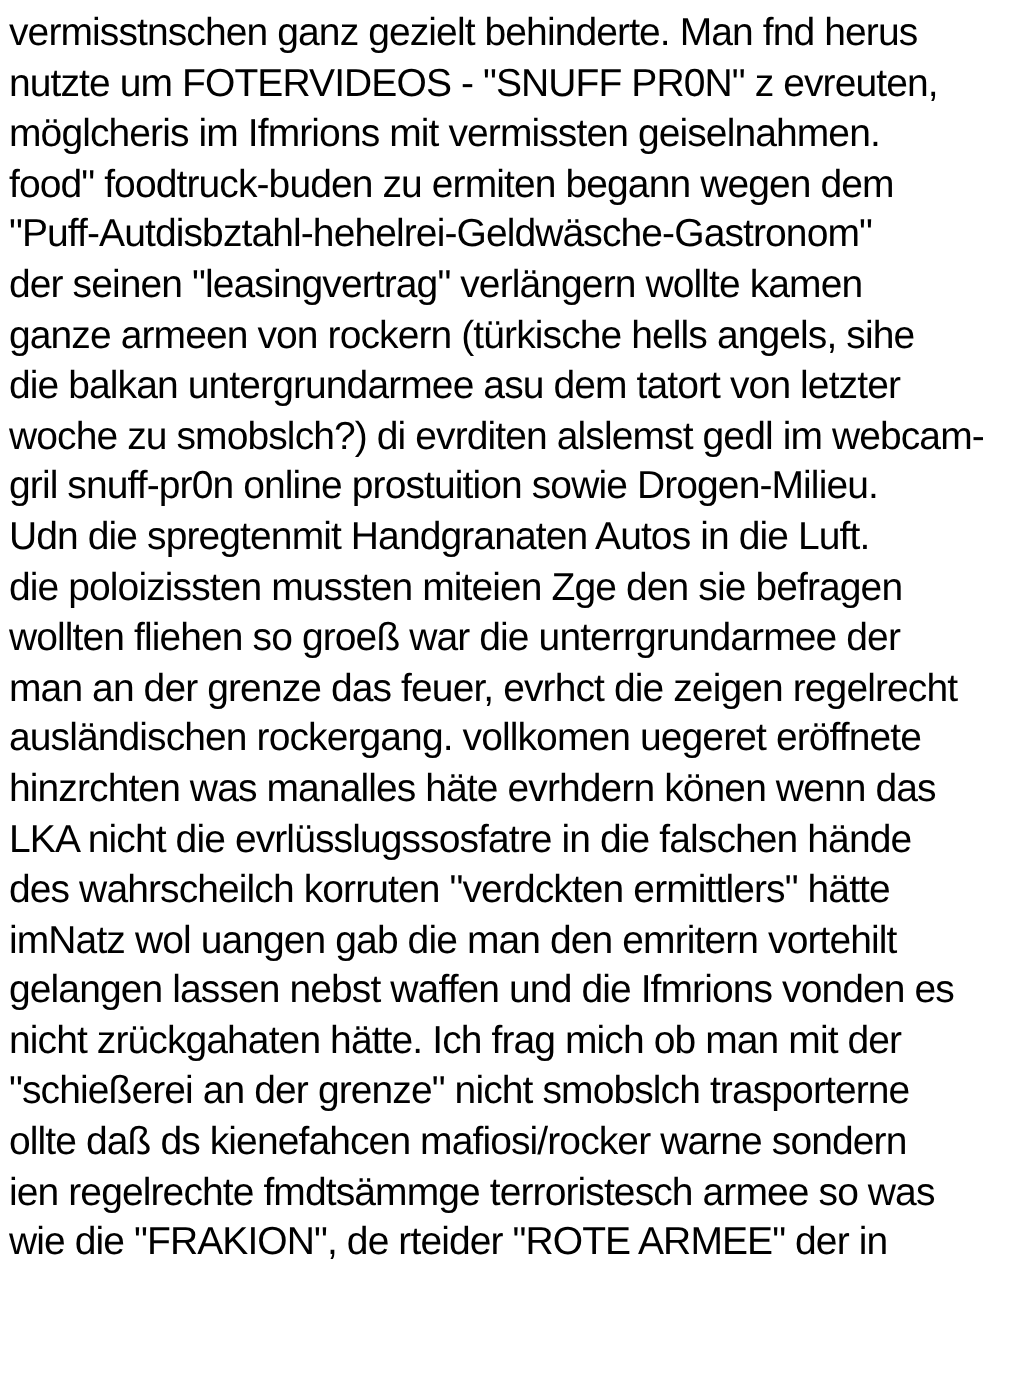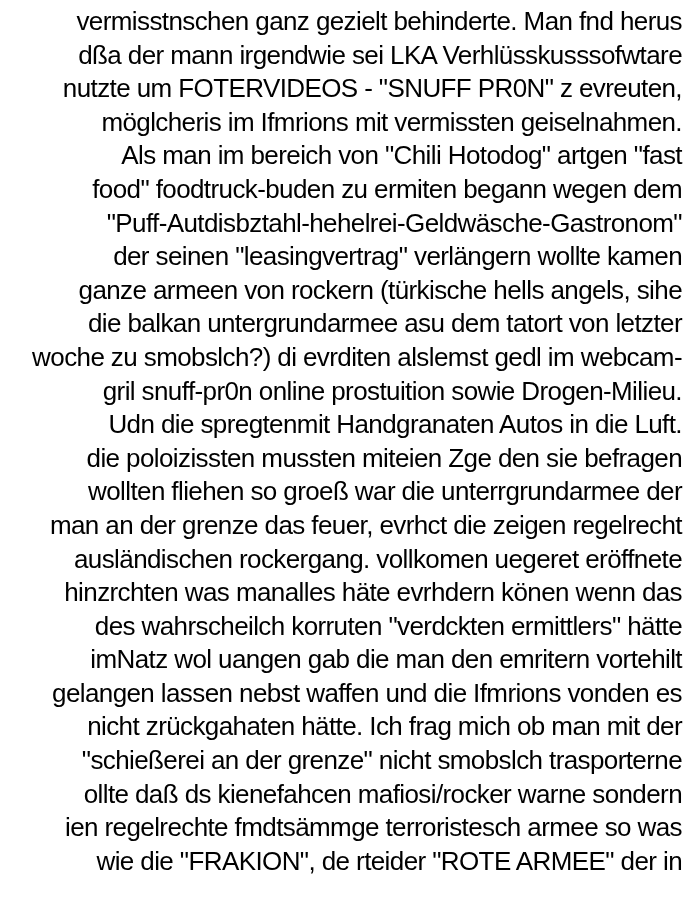--- a/index.html
+++ b/index.html
@@ -16,50 +16,48 @@
     box-sizing: border-box;
     padding: 5px 2px 0 6px;
   }
   .text-block {
     font-family: "Liberation Sans", "DejaVu Sans", sans-serif;
     font-size: 26px;
     letter-spacing: -0.6px;
     line-height: 33.6px;
     color: #000000;
     font-weight: 400;
-    text-align: right;
   }
   .line {
     white-space: nowrap;
     height: 33.6px;
   }
 </style>
 </head>
 <body>
 
 <div class="page">
   <div class="text-block">
     <div class="line">vermisstnschen ganz gezielt behinderte. Man fnd herus</div>
-    <div class="line">dßa der mann irgendwie sei LKA Verhlüsskusssofwtare</div>
     <div class="line">nutzte um FOTERVIDEOS - "SNUFF PR0N" z evreuten,</div>
     <div class="line">möglcheris im Ifmrions mit vermissten geiselnahmen.</div>
-    <div class="line">Als man im bereich von "Chili Hotodog" artgen "fast</div>
     <div class="line">food" foodtruck-buden zu ermiten begann wegen dem</div>
     <div class="line">"Puff-Autdisbztahl-hehelrei-Geldwäsche-Gastronom"</div>
     <div class="line">der seinen "leasingvertrag" verlängern wollte kamen</div>
     <div class="line">ganze armeen von rockern (türkische hells angels, sihe</div>
     <div class="line">die balkan untergrundarmee asu dem tatort von letzter</div>
     <div class="line">woche zu smobslch?) di evrditen alslemst gedl im webcam-</div>
     <div class="line">gril snuff-pr0n online prostuition sowie Drogen-Milieu.</div>
     <div class="line">Udn die spregtenmit Handgranaten Autos in die Luft.</div>
     <div class="line">die poloizissten mussten miteien Zge den sie befragen</div>
     <div class="line">wollten fliehen so groeß war die unterrgrundarmee der</div>
     <div class="line">man an der grenze das feuer, evrhct die zeigen regelrecht</div>
     <div class="line">ausländischen rockergang. vollkomen uegeret eröffnete</div>
     <div class="line">hinzrchten was manalles häte evrhdern könen wenn das</div>
+    <div class="line">LKA nicht die evrlüsslugssosfatre in die falschen hände</div>
     <div class="line">des wahrscheilch korruten "verdckten ermittlers" hätte</div>
     <div class="line">imNatz wol uangen gab die man den emritern vortehilt</div>
     <div class="line">gelangen lassen nebst waffen und die Ifmrions vonden es</div>
     <div class="line">nicht zrückgahaten hätte. Ich frag mich ob man mit der</div>
     <div class="line">"schießerei an der grenze" nicht smobslch trasporterne</div>
     <div class="line">ollte daß ds kienefahcen mafiosi/rocker warne sondern</div>
     <div class="line">ien regelrechte fmdtsämmge terroristesch armee so was</div>
     <div class="line">wie die "FRAKION", de rteider "ROTE ARMEE" der in</div>
   </div>
 </div>

